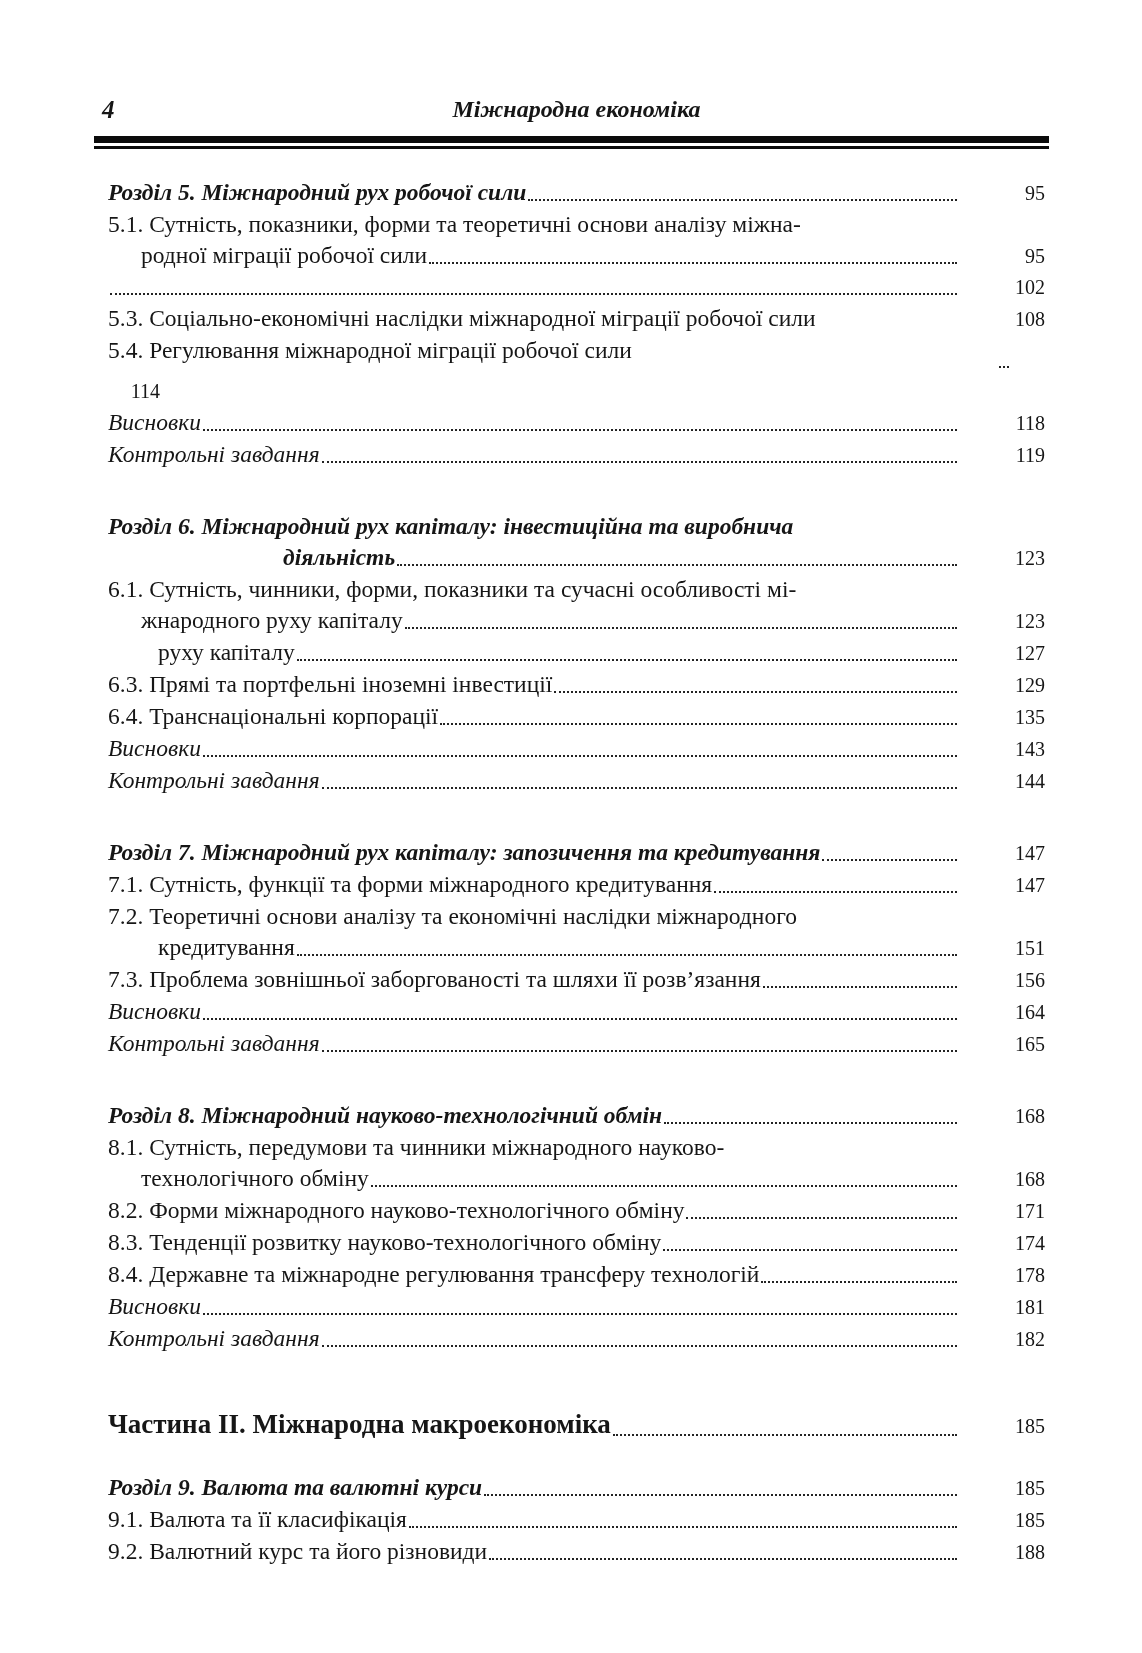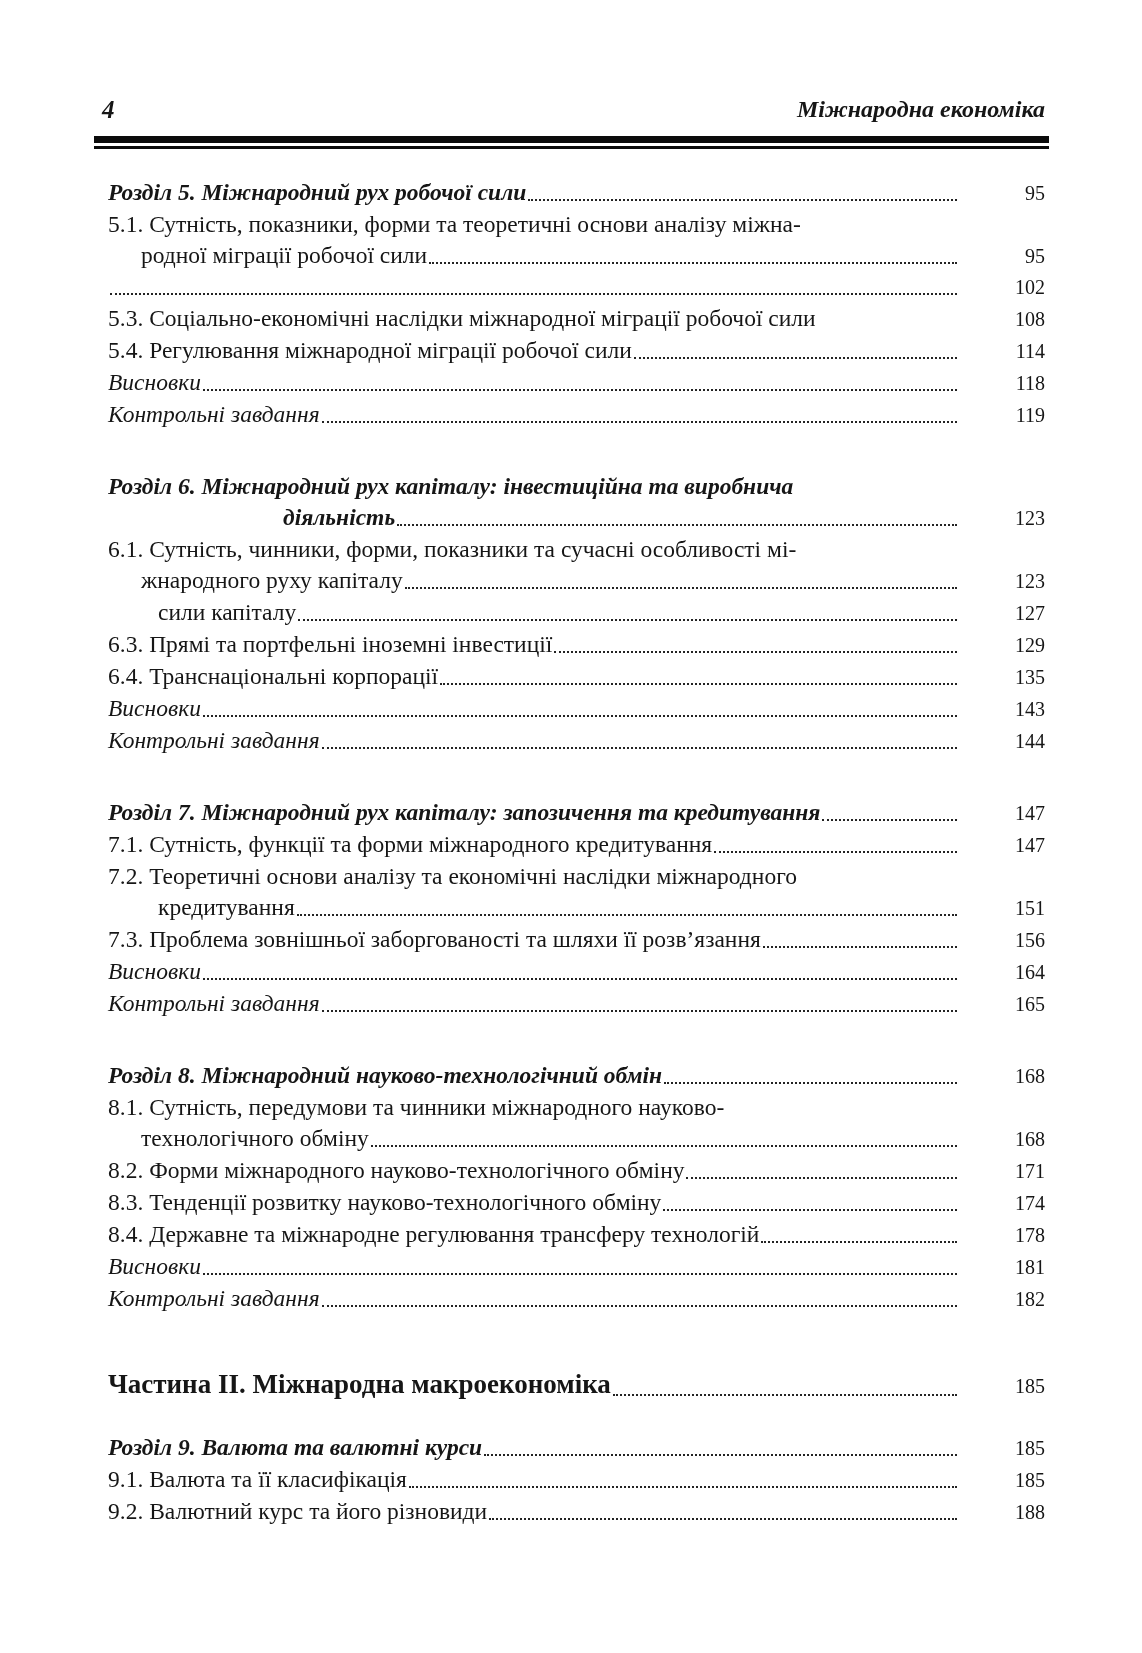--- a/index.html
+++ b/index.html
@@ -15,21 +15,21 @@
     padding:96px 97px 0 108px;
   }
   
   .header{position:relative;height:28px;}
   .pg-num{
     position:absolute;left:-6px;top:0;
     font-weight:bold;font-style:italic;font-size:25px;
   }
   .run-title{
     position:absolute;left:0;right:0;top:0;
-    text-align:right;
+    text-align:center;
     font-weight:bold;font-style:italic;font-size:24px;
   }
   
   .rule{margin:12px -4px 0 -14px;}
   .rule .thick{height:7px;background:#0b0b0b;}
   .rule .gapline{height:3px;background:transparent;}
   .rule .thin{height:3px;background:#0b0b0b;}
   
   main{margin-top:28px;font-size:23.5px;line-height:31px;}
   .toc-section{margin-top:40px;}
@@ -95,21 +95,21 @@
           </div>
         </div>
         <div class="entry item" data-name="toc-entry">
           <div class="line" data-name="toc-line" style="padding-left: 0px;">
             <span class="text" data-name="toc-entry-title">5.3. Соціально-економічні наслідки міжнародної міграції робочої сили</span>
             <span class="dots blank" data-name="dot-leader"></span>
             <span class="page-col" data-name="toc-page-number">108</span>
           </div>
         </div>
         <div class="entry item" data-name="toc-entry">
-          <div class="line" data-name="toc-line" style="padding-left: 0px;">
+          <div class="line" data-name="toc-line" style="padding-left: 0px; flex-direction: column;">
             <span class="text" data-name="toc-entry-title">5.4. Регулювання міжнародної міграції робочої сили</span>
             <span class="dots" data-name="dot-leader"></span>
             <span class="page-col" data-name="toc-page-number">114</span>
           </div>
         </div>
         <div class="entry note" data-name="toc-entry">
           <div class="line" data-name="toc-line" style="padding-left: 0px;">
             <span class="text" data-name="toc-entry-title">Висновки</span>
             <span class="dots" data-name="dot-leader"></span>
             <span class="page-col" data-name="toc-page-number">118</span>
@@ -139,21 +139,21 @@
             <span class="text" data-name="toc-entry-title">6.1. Сутність, чинники, форми, показники та сучасні особливості мі-</span>
           </div>
           <div class="line" data-name="toc-line" style="padding-left: 33px;">
             <span class="text" data-name="toc-entry-title">жнародного руху капіталу</span>
             <span class="dots" data-name="dot-leader"></span>
             <span class="page-col" data-name="toc-page-number">123</span>
           </div>
         </div>
         <div class="entry item" data-name="toc-entry">
           <div class="line" data-name="toc-line" style="padding-left: 50px;">
-            <span class="text" data-name="toc-entry-title">сили капіталу</span>
+            <span class="text" data-name="toc-entry-title">руху капіталу</span>
             <span class="dots" data-name="dot-leader"></span>
             <span class="page-col" data-name="toc-page-number">127</span>
           </div>
         </div>
         <div class="entry item" data-name="toc-entry">
           <div class="line" data-name="toc-line" style="padding-left: 0px;">
             <span class="text" data-name="toc-entry-title">6.3. Прямі та портфельні іноземні інвестиції</span>
             <span class="dots" data-name="dot-leader"></span>
             <span class="page-col" data-name="toc-page-number">129</span>
           </div>

